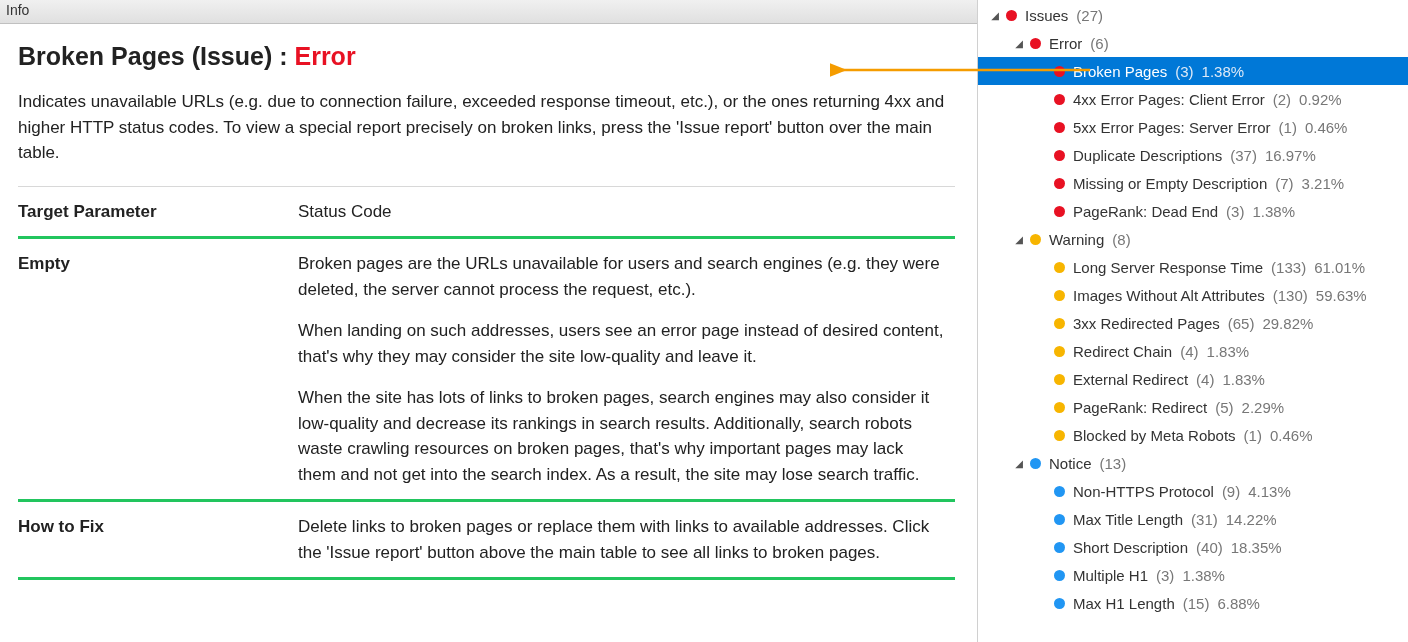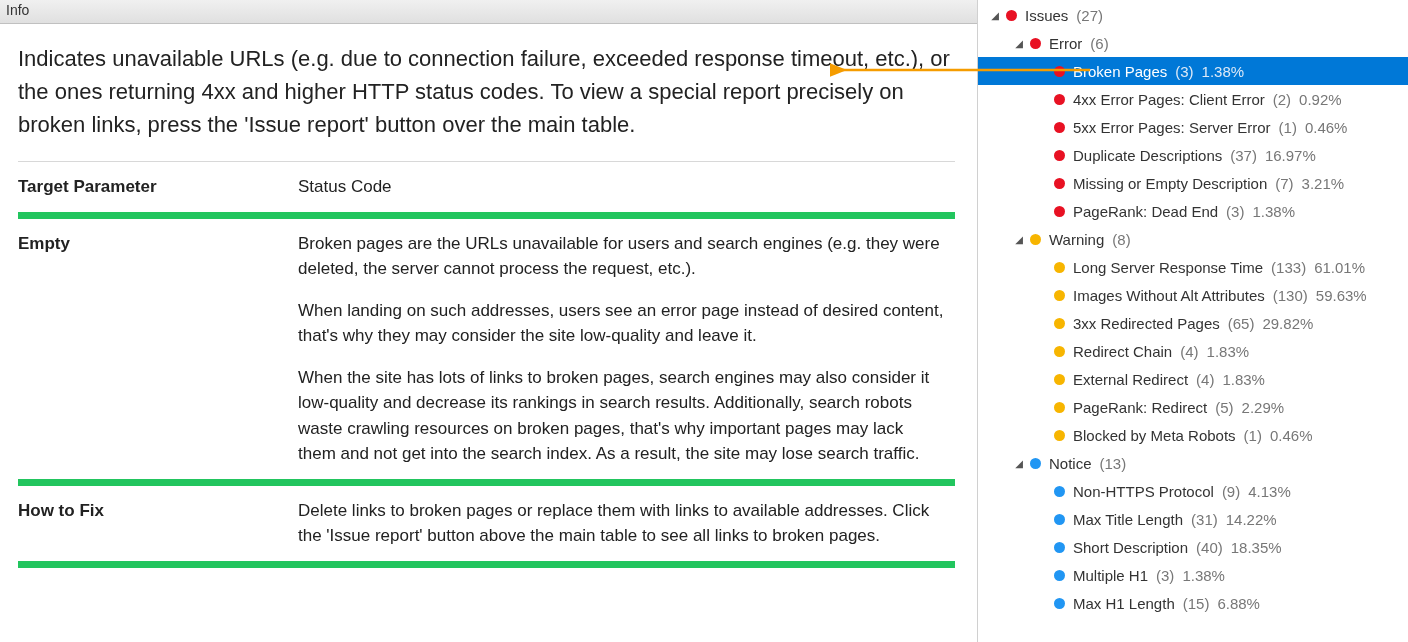--- a/index.html
+++ b/index.html
@@ -47,32 +47,32 @@
       border-left: 1px solid #d0d0d0;
     }
     .page-title {
       font-size: 25px;
       font-weight: 700;
       color: #222;
       margin-bottom: 18px;
     }
     .page-title .severity { color: #e81123; font-weight: 700; }
     .desc {
-      font-size: 22px;
+      font-size: 17px;
       line-height: 1.5;
       color: #222;
       margin-bottom: 20px;
     }
     table.details {
       width: 100%;
       border-collapse: collapse;
     }
     table.details td {
       border-top: 1px solid #d8d8d8;
-      border-bottom: 7px solid #22c55e;
+      border-bottom: 3px solid #22c55e;
       padding: 12px 10px 12px 0;
       vertical-align: top;
       font-size: 17px;
       line-height: 1.5;
       color: #222;
     }
     table.details td.label {
       width: 280px;
       font-weight: 700;
     }
@@ -132,20 +132,24 @@
     }
   </style>
 </head>
 <body>
 
 <div class="left-panel">
   <div class="info-header">
     <span>Info</span>
   </div>
   <div class="info-body">
+    <h1 class="page-title">
+      <span>Broken Pages (Issue) :</span>
+      <span class="severity">Error</span>
+    </h1>
     <p class="desc">Indicates unavailable URLs (e.g. due to connection failure, exceeded response timeout, etc.), or the ones returning 4xx and higher HTTP status codes. To view a special report precisely on broken links, press the 'Issue report' button over the main table.</p>
     <table class="details">
       <tbody id="details-body">
           <tr>
             <td class="label">Target Parameter</td>
             <td class="value">
               <p>Status Code</p>
             </td>
           </tr>
           <tr>

